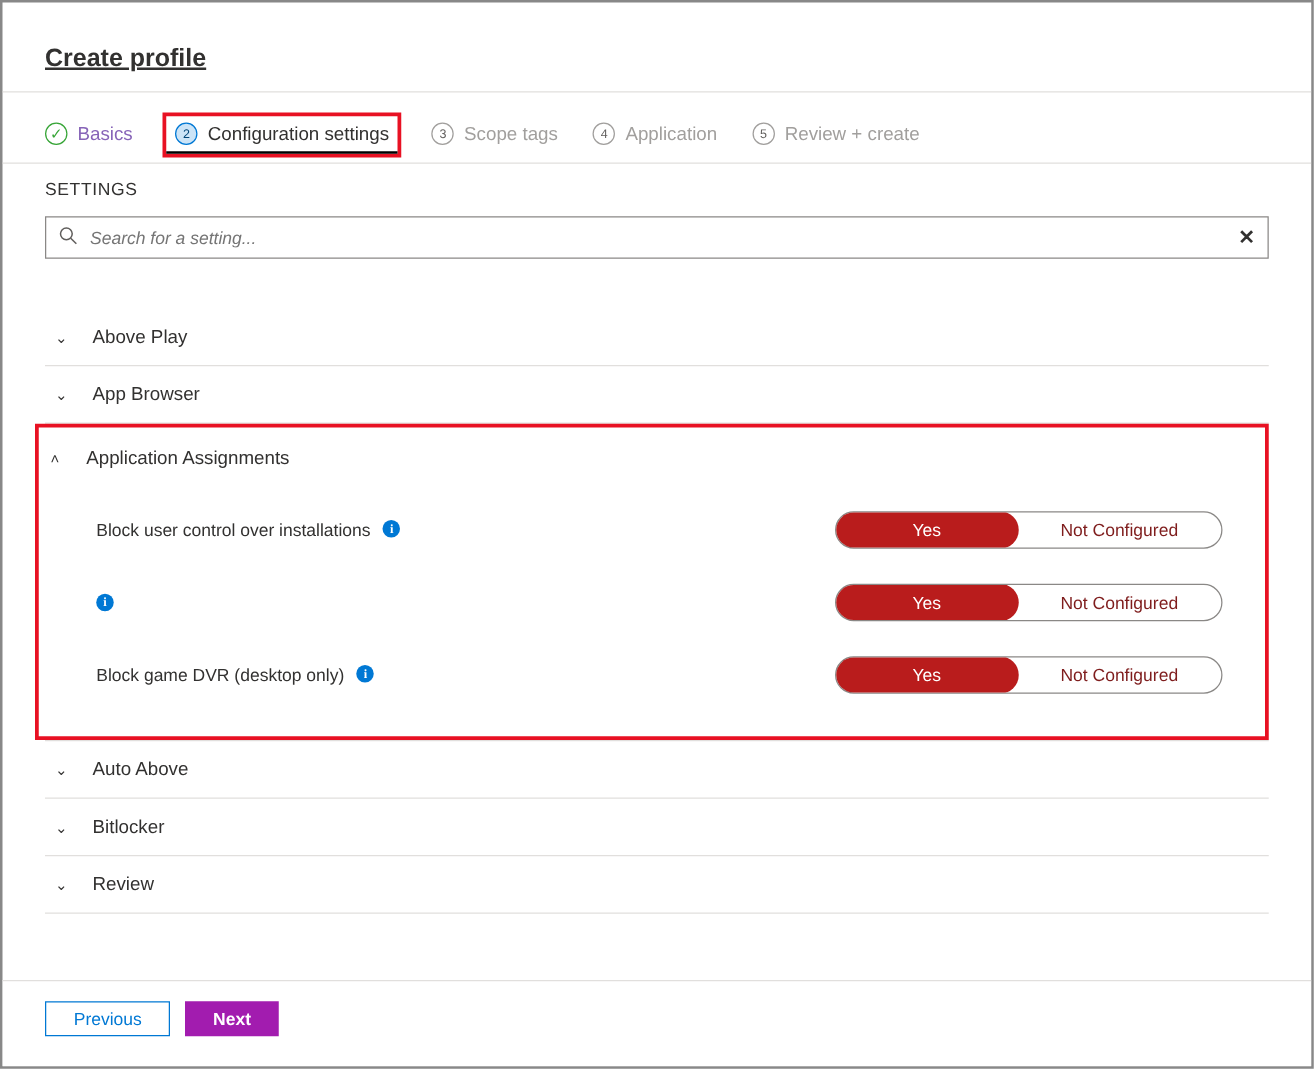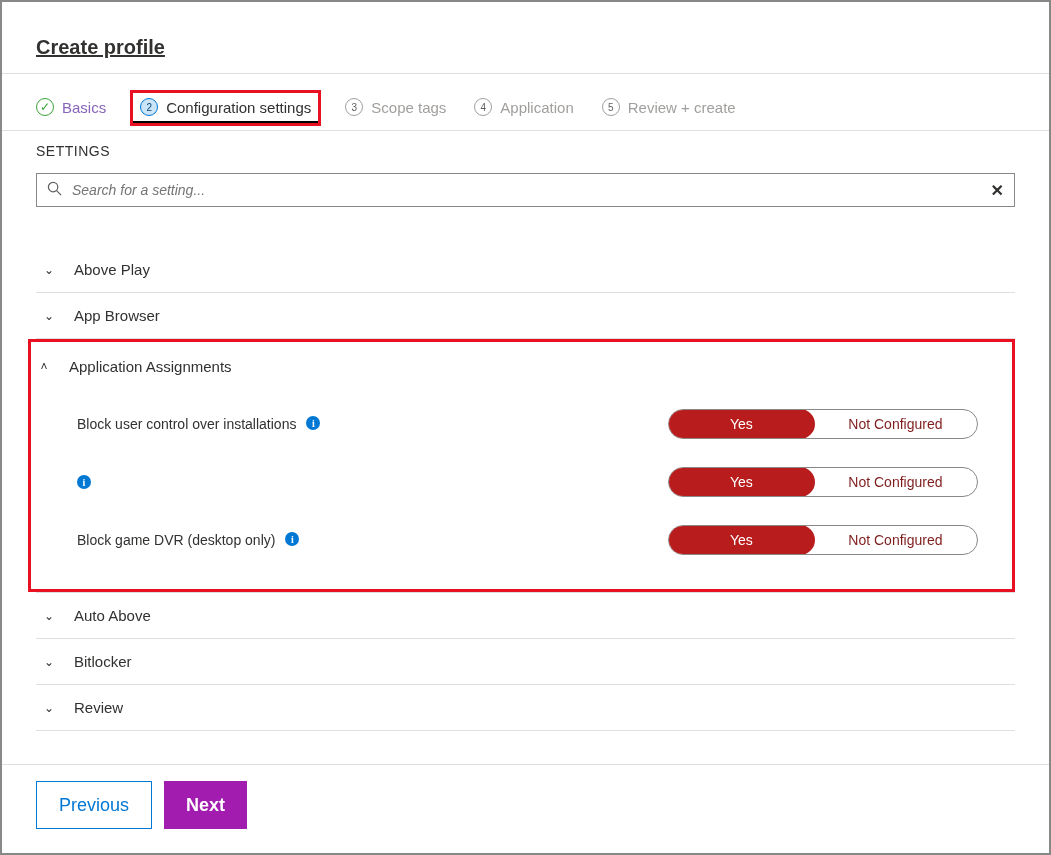--- a/index.html
+++ b/index.html
@@ -232,23 +232,23 @@
       bottom: 0;
       left: 0;
       right: 0;
       padding: 16px 34px 24px;
       border-top: 1px solid #e1dfdd;
       display: flex;
       gap: 12px;
       background: #fff;
     }
     .btn {
-      height: 48px;
+      height: 28px;
       padding: 0 22px;
-      font-size: 18px;
+      font-size: 14px;
       cursor: pointer;
       border: none;
     }
     .btn-secondary {
       background: #fff;
       border: 1px solid #0078d4;
       color: #0078d4;
     }
     .btn-primary {
       background: #a21caf;

